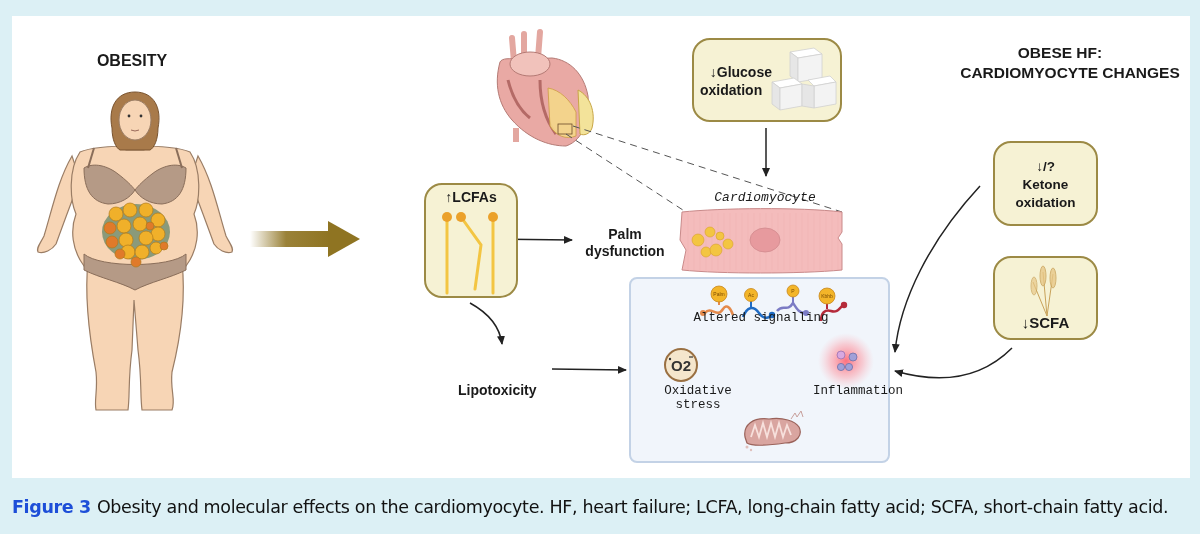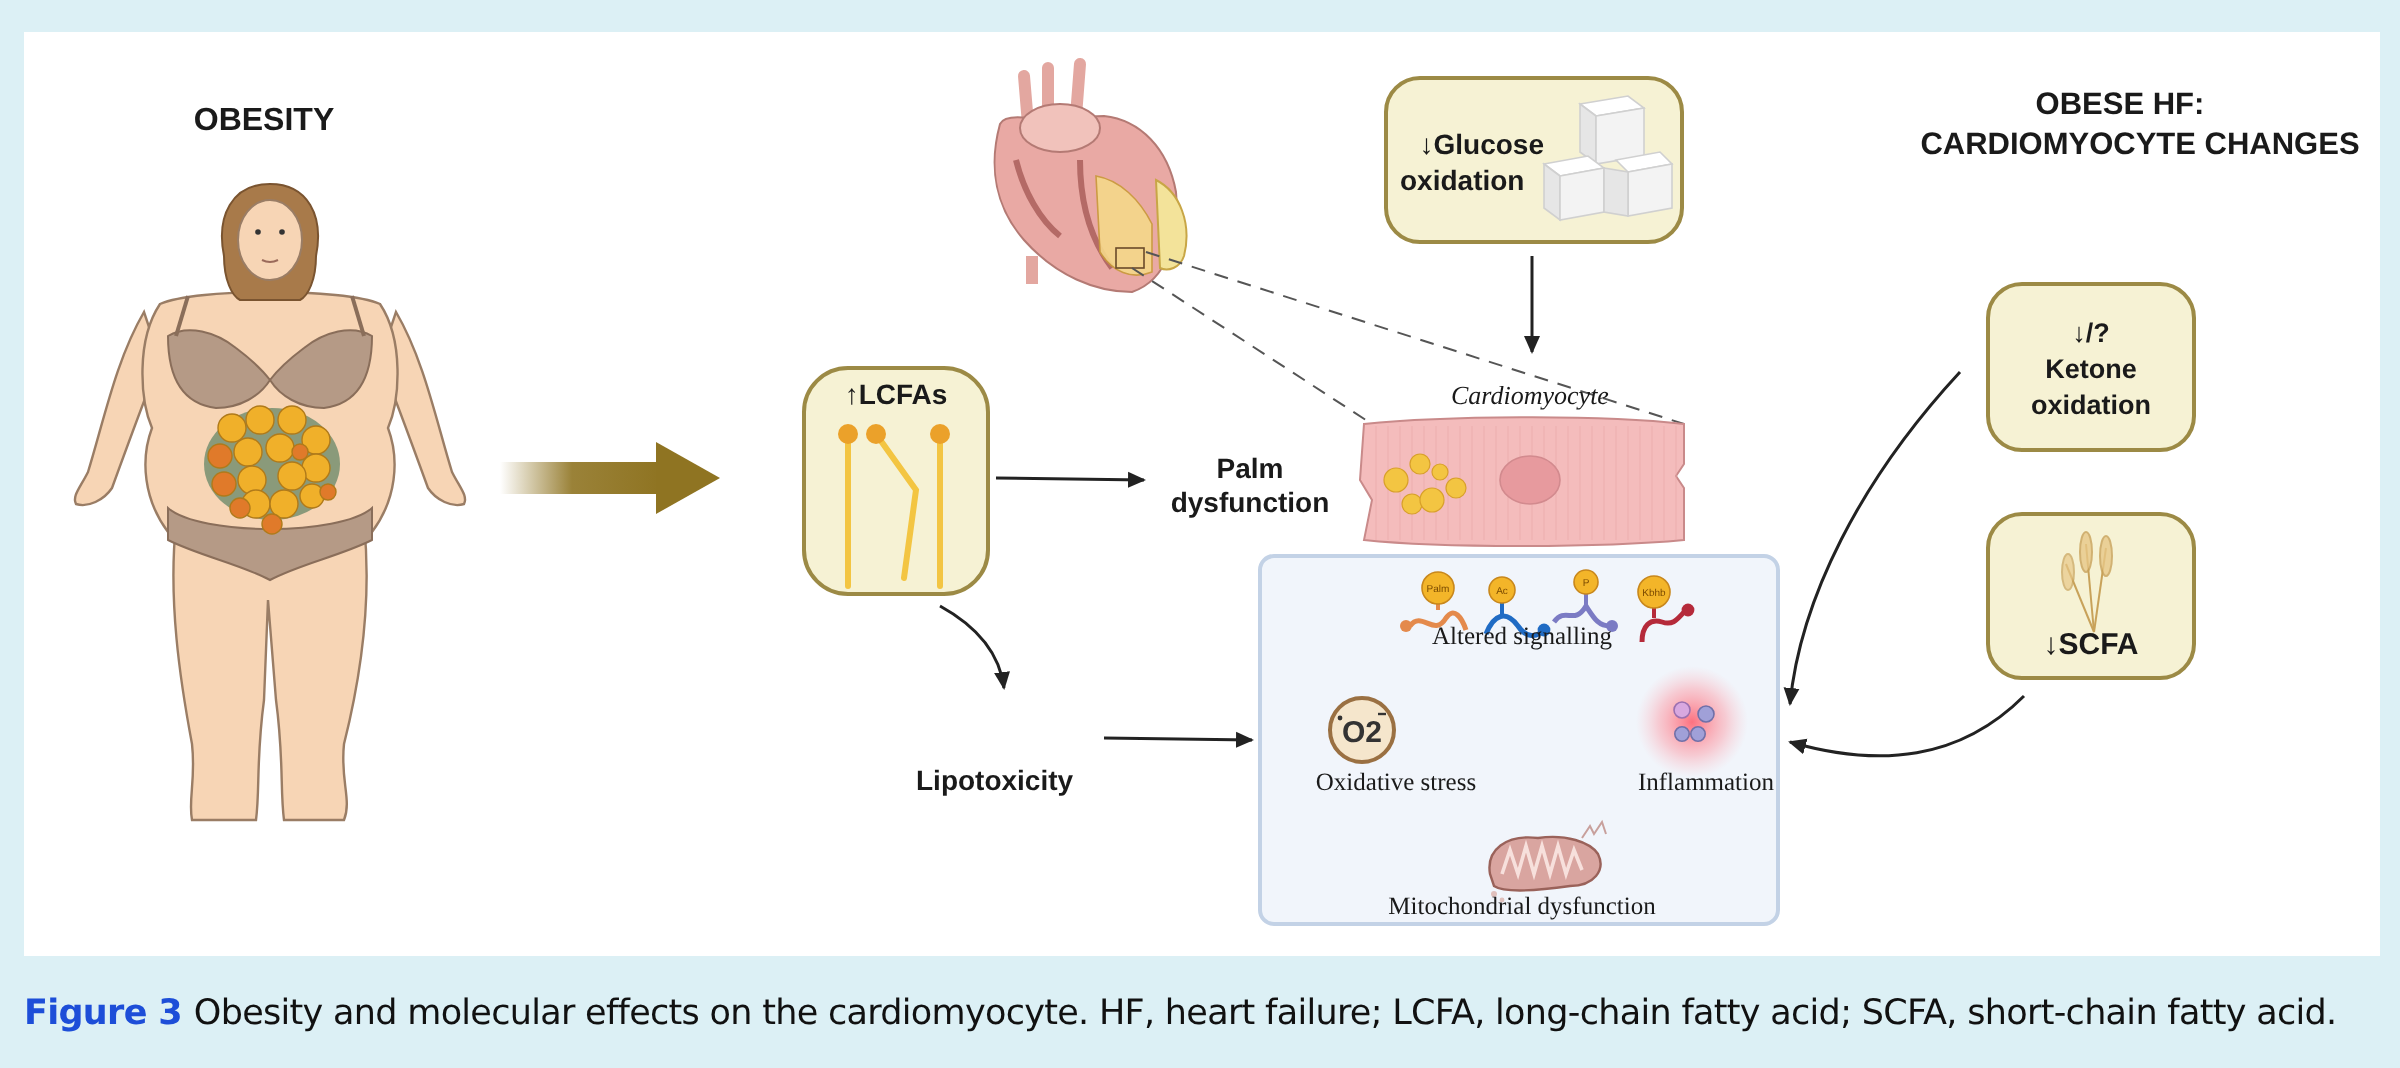--- a/index.html
+++ b/index.html
@@ -6,21 +6,21 @@
   html, body { width: 1200px; height: 534px; overflow: hidden; background: #dcf0f5; }
   body { position: relative; font-family: "Liberation Sans", sans-serif; color: #1a1a1a; }
 
   #panel {
     position: absolute; left: 12px; top: 16px; width: 1178px; height: 462px;
     background: #ffffff;
   }
   #stage { position: absolute; left: 0; top: 0; width: 1200px; height: 534px; }
 
   .lbl { position: absolute; font-family: "Liberation Sans", sans-serif; font-weight: bold; color: #1a1a1a; text-align: center; line-height: 1.15; }
-  .lbl-plain { position: absolute; font-family: Liberation Serif, serif; color: #1a1a1a; text-align: center; line-height: 1.15; }
+  .lbl-plain { position: absolute; font-family: Liberation Mono, monospace; color: #1a1a1a; text-align: center; line-height: 1.15; }
 
   .box {
     position: absolute; background: #f6f2d4; border: 2px solid #9c8a45; border-radius: 18px;
   }
 
   #effects-box {
     position: absolute; left: 629px; top: 277px; width: 261px; height: 186px;
     background: #f1f5fb; border: 2px solid #c3d2e6; border-radius: 8px;
   }
 
@@ -183,21 +183,21 @@
       <path d="M2,38 L24,34 L32,40 L10,44 Z" fill="#ffffff"></path>
       <path d="M2,38 L10,44 L10,66 L2,60 Z" fill="#e6e6e6"></path>
       <path d="M10,44 L32,40 L32,62 L10,66 Z" fill="#f3f3f3"></path>
       <path d="M38,36 L60,32 L66,38 L44,42 Z" fill="#ffffff"></path>
       <path d="M44,42 L66,38 L66,60 L44,64 Z" fill="#f3f3f3"></path>
       <path d="M32,40 L44,42 L44,64 L32,62 Z" fill="#e6e6e6"></path>
     </g>
   </svg>
 </div>
 
-<div class="box" style="left:401px; top:183px; width:94px; height:115px;border-radius:23px;">
+<div class="box" style="left:424px; top:183px; width:94px; height:115px;">
   <div class="lbl" style="left:0; top:4px; width:90px; font-size:14px;">↑LCFAs</div>
   <svg width="90" height="90" style="position:absolute; left:0; top:22px;">
     <g stroke="#f3c542" stroke-width="3" fill="none" stroke-linecap="round">
       <line x1="21" y1="10" x2="21" y2="86"></line>
       <path d="M35,10 L55,38 L49,82"></path>
       <line x1="67" y1="10" x2="67" y2="86"></line>
     </g>
     <circle cx="21" cy="10" r="5" fill="#eba12a"></circle>
     <circle cx="35" cy="10" r="5" fill="#eba12a"></circle>
     <circle cx="67" cy="10" r="5" fill="#eba12a"></circle>
@@ -257,21 +257,20 @@
   </svg>
   <div class="lbl-plain" style="left:182px; top:105px; width:80px; font-size:12.5px;">Inflammation</div>
 
   <svg width="70" height="46" style="position:absolute; left:108px; top:128px;">
     <path d="M6,30 C4,18 14,10 30,12 C44,10 56,14 60,20 C64,28 58,36 46,36 C32,38 14,40 8,36 Z" fill="#d9a5a0" stroke="#9a625a" stroke-width="1.2"></path>
     <path d="M12,30 L16,18 L20,30 L24,16 L28,30 L32,16 L36,30 L40,16 L44,30 L48,18 L52,28" stroke="#f7e0dc" stroke-width="1.8" fill="none"></path>
     <path d="M52,12 L56,6 L58,10 L62,4 L64,10" stroke="#c8a09c" stroke-width="1" fill="none"></path>
     <circle cx="8" cy="40" r="1.5" fill="#e0c0bc"></circle>
     <circle cx="12" cy="43" r="1.2" fill="#e0c0bc"></circle>
   </svg>
-  <div class="lbl-plain" style="left:40px; top:167px; width:180px; font-size:12.5px;">Mitochondrial dysfunction</div>
 </div>
 
 <div class="box" style="left:993px; top:141px; width:105px; height:85px;">
   <div class="lbl" style="left:0; top:16px; width:101px; font-size:13.5px;">↓/?</div>
   <div class="lbl" style="left:0; top:34px; width:101px; font-size:13.5px;">Ketone</div>
   <div class="lbl" style="left:0; top:52px; width:101px; font-size:13.5px;">oxidation</div>
 </div>
 
 <div class="box" style="left:993px; top:256px; width:105px; height:84px;">
   <svg width="60" height="56" style="position:absolute; left:22px; top:4px;">

